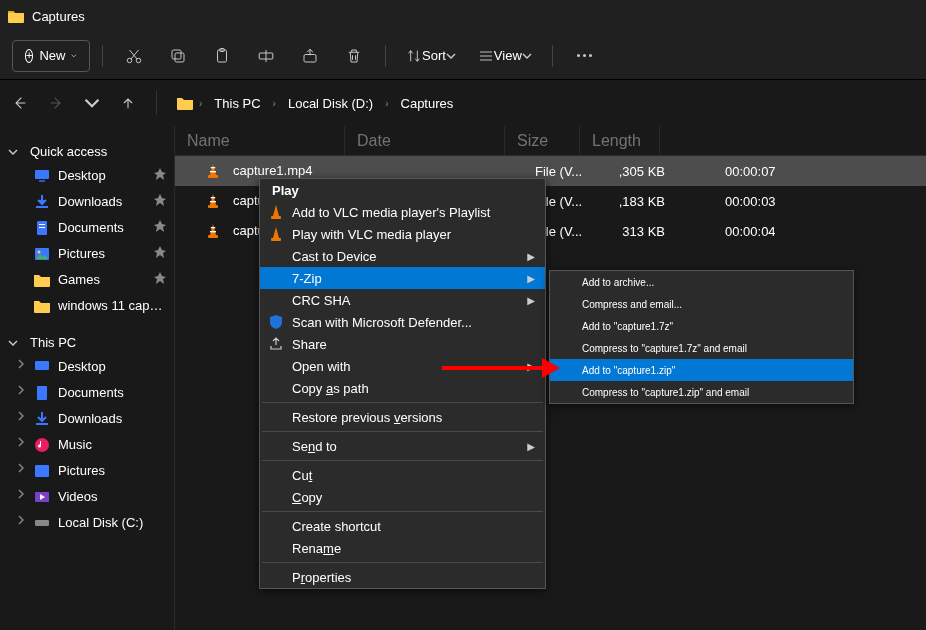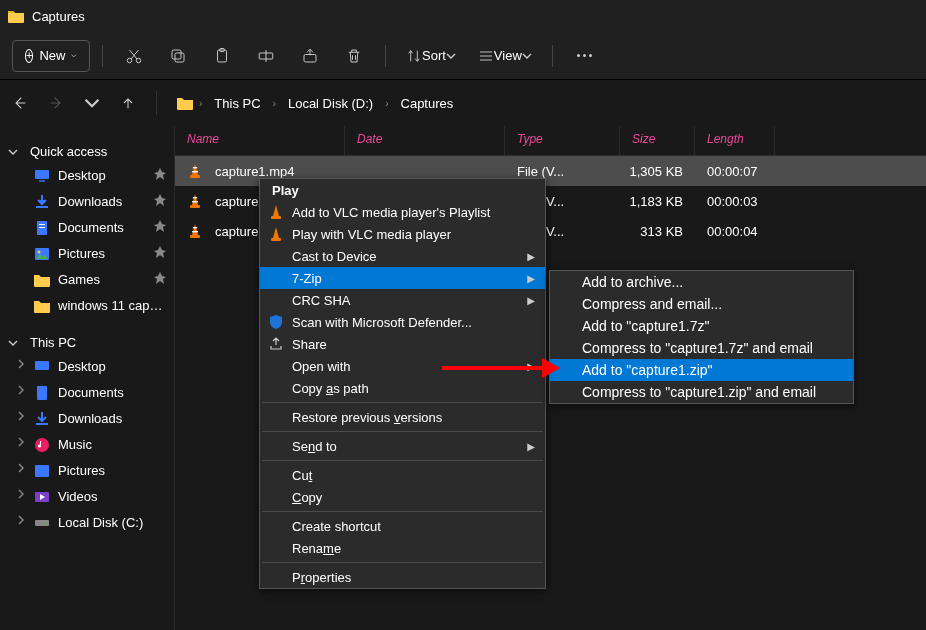--- a/index.html
+++ b/index.html
@@ -31,33 +31,33 @@
   .side-header { display:flex; align-items:center; gap:6px; padding:4px 8px; cursor:pointer; }
   .side-header .chev { width:10px; height:10px; }
   .side-item { display:flex; align-items:flex-start; gap:8px; padding:5px 8px 5px 16px; cursor:pointer; position:relative; }
   .side-item .chev { width:10px; height:10px; stroke:#888; fill:none; stroke-width:1.6; flex-shrink:0; }
   .side-item .chev.hidden { visibility:hidden; }
   .side-item .ico { width:16px; height:16px; display:flex; align-items:center; justify-content:center; flex-shrink:0; }
   .side-item .pin { position:absolute; right:8px; width:12px; height:12px; }
   .side-item .label { white-space:nowrap; overflow:hidden; text-overflow:ellipsis; flex:1; }
   .main { flex:1; background:#191919; position:relative; }
   .cols { height:30px; border-bottom:1px solid #2a2a2a; display:flex; }
-  .col { border-right:1px solid #2a2a2a; padding:6px 12px; font-size:12px; color:#ec4899;font-style:italic; }
+  .col { border-right:1px solid #2a2a2a; padding:6px 12px; font-size:16px; color:#737373; }
   .rows { }
   .row { height:30px; display:flex; align-items:center; }
   .row.selected { background:#4d4d4d; }
-  .cell { padding:0 12px; overflow:hidden; white-space:nowrap; text-overflow:ellipsis; display:flex; align-items:center; gap:12px; }
+  .cell { padding:0 30px; overflow:hidden; white-space:nowrap; text-overflow:ellipsis; display:flex; align-items:flex-start; gap:12px; }
   .cell.num { justify-content:flex-end; }
   .vlc-icon { width:16px; height:16px; }
   
   .ctx1 { position:absolute; left:259px; top:178px; width:287px; background:#2b2b2b; border:1px solid #555; box-shadow:0 2px 8px rgba(0,0,0,.6); z-index:10; }
   .ctx2 { position:absolute; left:549px; top:270px; width:305px; background:#2b2b2b; border:1px solid #555; box-shadow:0 2px 8px rgba(0,0,0,.6); z-index:11; }
   .mi { display:flex; align-items:center; height:22px; padding:0 30px 0 32px; position:relative; cursor:pointer; }
   .mi.bold { font-weight:600;padding-left:12px; }
-  .mi.sm { font-size:14px; }
+  .mi.sm { font-size:10px; }
   .mi.h { background:#0078d4; }
   .mi .arr { position:absolute; right:10px; font-size:10px; color:#ccc; }
   .mi .mi-ico { position:absolute; left:8px; width:16px; height:16px; display:flex; align-items:center; justify-content:center; }
   .mi u { text-decoration:underline; }
   .msep { height:1px; background:#4a4a4a; margin:3px 2px; }
   
   .folder-svg { fill:#ffcc4d; }
   .star-svg { fill:#ffcc4d; }
   .monitor-svg { fill:#3b78ff; }
   .arrow { position:absolute; left:442px; top:355px; z-index:20; pointer-events:none; }
@@ -358,21 +358,20 @@
           </span>
         <span class="label">Local Disk (C:)</span>
       </div>
     </div>
   </div>
 
   <div class="main">
     <div class="cols">
       <div class="col" style="width:170px">Name</div>
       <div class="col" style="width:160px">Date</div>
-      <div class="col" style="width:115px">Type</div>
       <div class="col" style="width:75px">Size</div>
       <div class="col" style="width:80px">Length</div>
       <div class="col" style="width:35px;border-right:none"></div>
     </div>
     <div class="rows">
       <div class="row selected">
         <div class="cell" style="width:170px">
           <span class="vlc-icon"><svg viewBox="0 0 16 16">
                 <path fill="#ef7600" d="M8 1l3 11H5z"></path>
                 <rect fill="#fff" x="5.8" y="4" width="4.4" height="1.4"></rect>

